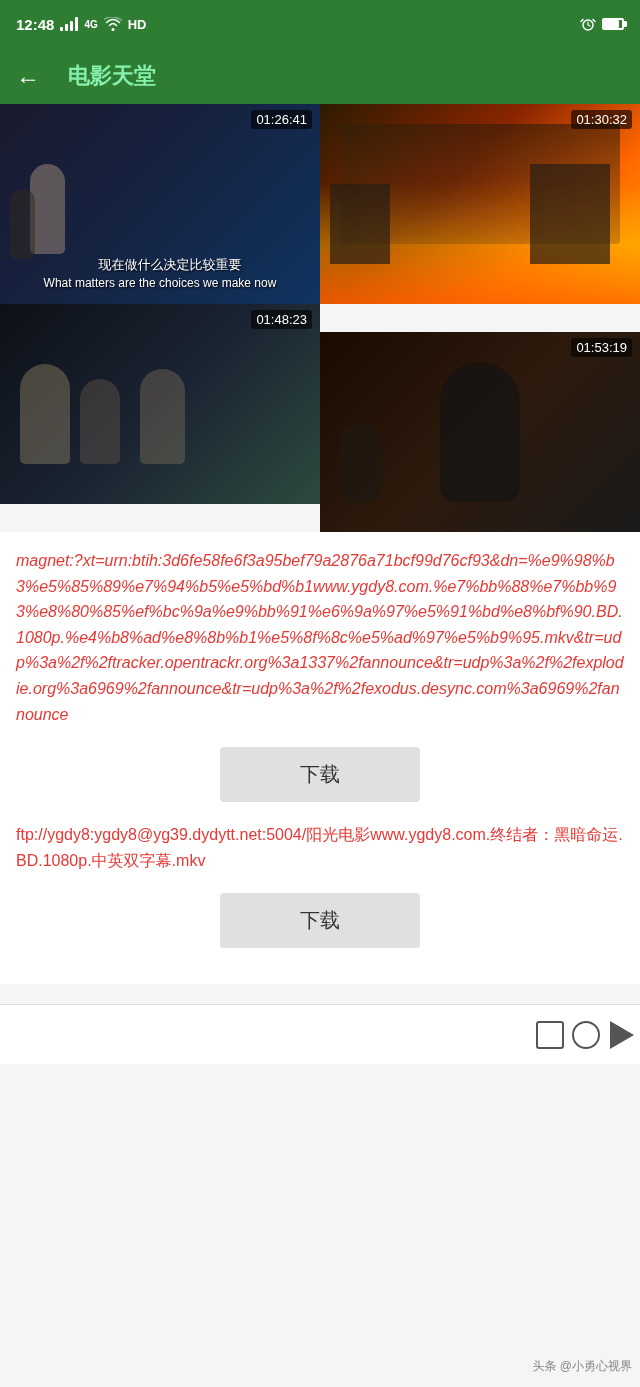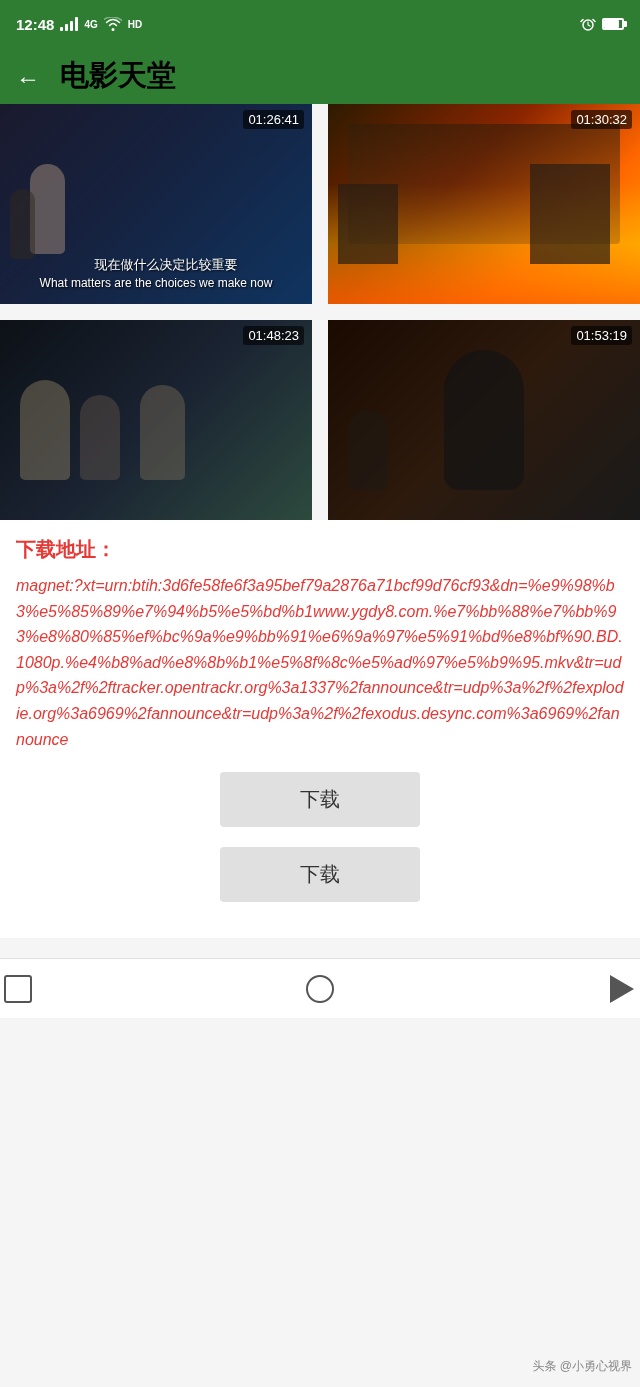--- a/index.html
+++ b/index.html
@@ -84,31 +84,32 @@
       align-items: center;
       padding: 0 16px;
       gap: 20px;
     }
     .nav-back {
       color: white;
       font-size: 24px;
       cursor: pointer;
     }
     .nav-title {
-      color: #000000;
-      font-size: 29px;
+      color: #86efac;
+      font-size: 22px;
       font-weight: bold;
+      margin-left: 8px;
     }
 
     
     .video-grid {
       width: 100%;
       display: grid;
       grid-template-columns: 1fr 1fr;
-      gap: 16px;
+      gap: 0;
     }
     .video-thumb {
       position: relative;
       width: 100%;
       height: 200px;
       background: #1a1a1a;
       overflow: hidden;
     }
     .video-thumb .timestamp {
       position: absolute;
@@ -146,20 +147,21 @@
     }
     .scene-2 {
       background: linear-gradient(135deg, #2d1b00 0%, #8b2500 40%, #ff6600 70%, #ffaa00 100%);
       text-align: right;
     }
     .scene-3 {
       background: linear-gradient(135deg, #0d1117 0%, #1a2332 50%, #2d4a3e 100%);
     }
     .scene-4 {
       background: linear-gradient(135deg, #1a0a00 0%, #2d1a0d 50%, #1a1a1a 100%);
+      margin-top: 28px;
     }
     .fire-effect {
       position: absolute;
       bottom: 0; left: 0; right: 0;
       height: 120px;
       background: linear-gradient(to top, rgba(255,100,0,0.8), rgba(255,200,0,0.4), transparent);
     }
     .dark-figure {
       position: absolute;
       bottom: 40px;
@@ -216,21 +218,21 @@
     }
 
     
     .bottom-nav {
       width: 100%;
       height: 60px;
       background: white;
       border-top: 1px solid #e0e0e0;
       display: flex;
       align-items: center;
-      justify-content: space-between;
+      justify-content: flex-end;
       margin-top: 20px;
     }
     .nav-btn {
       width: 36px;
       height: 36px;
       display: flex;
       align-items: center;
       justify-content: center;
     }
     .square-icon {
@@ -274,21 +276,21 @@
       <span style="height:14px"></span>
     </div>
     <span style="font-size:10px">4G</span>
 
     <svg width="18" height="14" viewBox="0 0 18 14" fill="none">
       <path d="M9 11a1.5 1.5 0 110 3 1.5 1.5 0 010-3z" fill="white"></path>
       <path d="M5.5 8.5C6.8 7.2 7.85 6.5 9 6.5s2.2.7 3.5 2" stroke="white" stroke-width="1.5" fill="none" stroke-linecap="round"></path>
       <path d="M2.5 5.5C4.5 3.5 6.6 2.5 9 2.5s4.5 1 6.5 3" stroke="white" stroke-width="1.5" fill="none" stroke-linecap="round"></path>
       <path d="M0 2.5C2.5.5 5.5-.2 9 0s6.5 1.5 9 3.5" stroke="rgba(255,255,255,0.4)" stroke-width="1.5" fill="none" stroke-linecap="round"></path>
     </svg>
-    <span style="font-size:10px">HD</span>
+    <span style="font-size:13px">HD</span>
   </div>
   <div class="status-right">
 
     <svg width="16" height="16" viewBox="0 0 16 16" fill="white">
       <circle cx="8" cy="9" r="5" fill="none" stroke="white" stroke-width="1.5"></circle>
       <path d="M8 6v3l2 1" stroke="white" stroke-width="1.2" stroke-linecap="round" fill="none"></path>
       <path d="M3 3.5L1 5.5M13 3.5L15 5.5" stroke="white" stroke-width="1.5" stroke-linecap="round"></path>
     </svg>
     <div class="battery-icon">
       <div class="battery-fill"></div>
@@ -331,26 +333,26 @@
   <div class="video-thumb scene-4">
     <div class="dark-figure" style="width:80px;height:140px;bottom:30px;border-radius:40px 40px 15px 15px;opacity:0.9;"></div>
     <div style="position:absolute;bottom:30px;left:20px;width:40px;height:80px;background:rgba(30,25,20,0.6);border-radius:20px 20px 8px 8px;"></div>
     <span class="timestamp">01:53:19</span>
   </div>
 
 </div>
 
 <div class="content">
 
-  <div class="download-label">下载地址：</div>
 
   <div class="magnet-link">magnet:?xt=urn:btih:3d6fe58fe6f3a95bef79a2876a71bcf99d76cf93&amp;dn=%e9%98%b3%e5%85%89%e7%94%b5%e5%bd%b1www.ygdy8.com.%e7%bb%88%e7%bb%93%e8%80%85%ef%bc%9a%e9%bb%91%e6%9a%97%e5%91%bd%e8%bf%90.BD.1080p.%e4%b8%ad%e8%8b%b1%e5%8f%8c%e5%ad%97%e5%b9%95.mkv&amp;tr=udp%3a%2f%2ftracker.opentrackr.org%3a1337%2fannounce&amp;tr=udp%3a%2f%2fexplodie.org%3a6969%2fannounce&amp;tr=udp%3a%2f%2fexodus.desync.com%3a6969%2fannounce</div>
 
   <button class="download-btn">下载</button>
 
+  <div class="ftp-link">ftp://ygdy8:ygdy8@yg39.dydytt.net:5004/阳光电影www.ygdy8.com.终结者：黑暗命运.BD.1080p.中英双字幕.mkv</div>
 
   <button class="download-btn">下载</button>
 
 </div>
 
 <div class="bottom-nav">
   <div class="nav-btn">
     <div class="square-icon"></div>
   </div>
   <div class="nav-btn">

